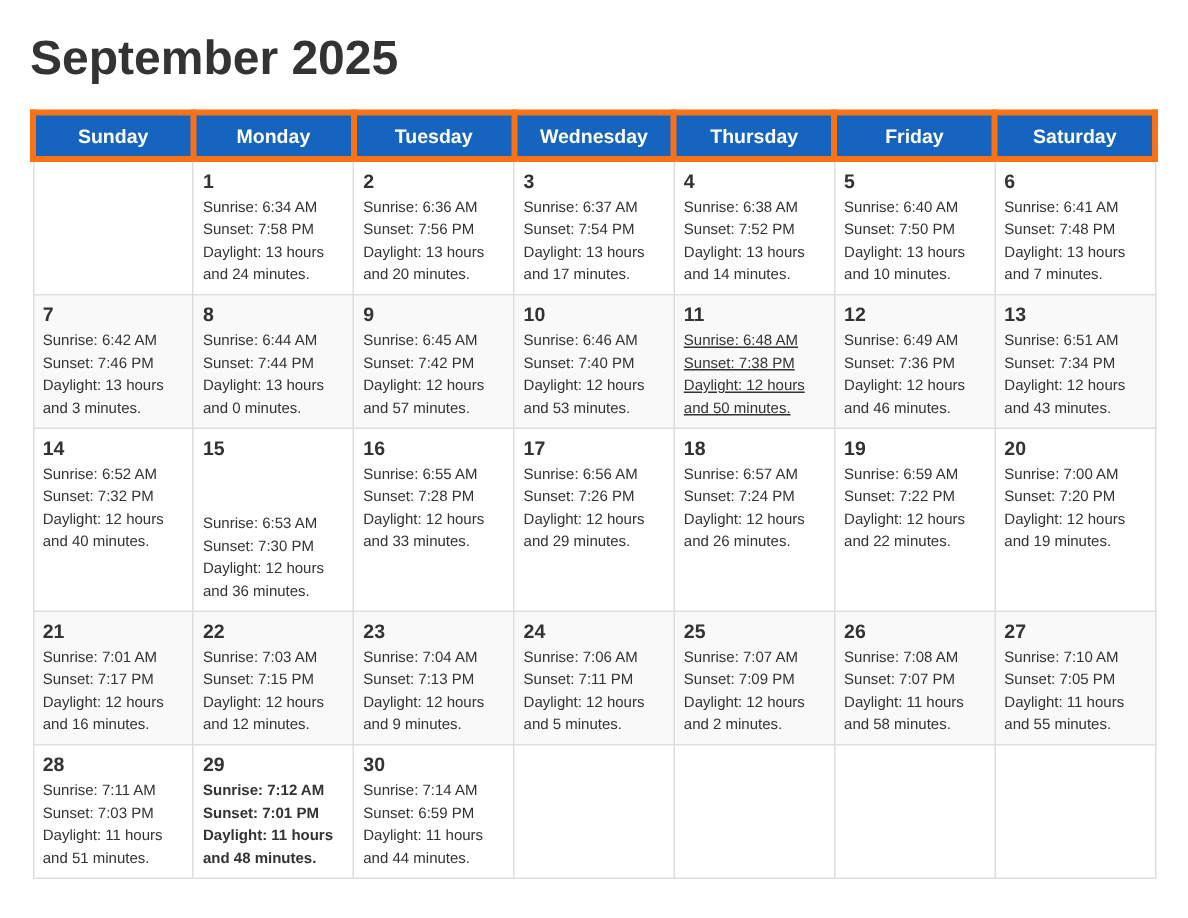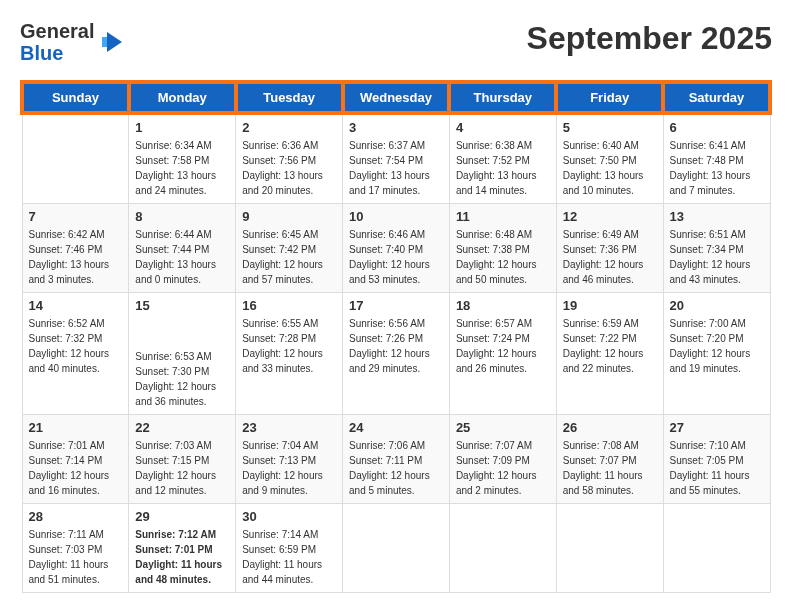--- a/index.html
+++ b/index.html
@@ -72,32 +72,20 @@
       background-color: #f9f9f9;
     }
     .empty-cell {
       background-color: #fff;
     }
   </style>
 </head>
 <body>
 
 <div class="header-area">
-  <div class="logo">
-    <div style="display:flex; align-items:center;">
-      <div style="display:flex; flex-direction:column; line-height:1.1;">
-        <span style="font-size:20px; font-weight:bold; color:#333;">General</span>
-        <span style="font-size:20px; font-weight:bold; color:#1565c0;">Blue</span>
-      </div>
-      <svg width="30" height="30" viewBox="0 0 30 30" style="margin-left:3px;">
-        <polygon points="10,5 25,15 10,25" fill="#1565c0"></polygon>
-        <rect x="5" y="10" width="5" height="10" fill="#42a5f5"></rect>
-      </svg>
-    </div>
-  </div>
   <div class="title-area">
     <div class="month-title">September 2025</div>
   </div>
 </div>
 
 <table>
   <thead>
     <tr>
     <th>Sunday</th>
         <th>Monday</th>
@@ -178,21 +166,21 @@
         </td>
         <td>
           <span class="day-number">10</span>
           <div class="day-info" style="white-space: pre-line;">Sunrise: 6:46 AM
 Sunset: 7:40 PM
 Daylight: 12 hours
 and 53 minutes.</div>
         </td>
         <td>
           <span class="day-number">11</span>
-          <div class="day-info" style="white-space: pre-line;">Sunrise: 6:48 AM
+          <div class="day-info" style="white-space: pre-line; text-decoration: underline;">Sunrise: 6:48 AM
 Sunset: 7:38 PM
 Daylight: 12 hours
 and 50 minutes.</div>
         </td>
         <td>
           <span class="day-number">12</span>
           <div class="day-info" style="white-space: pre-line;">Sunrise: 6:49 AM
 Sunset: 7:36 PM
 Daylight: 12 hours
 and 46 minutes.</div>
@@ -253,21 +241,21 @@
           <div class="day-info" style="white-space: pre-line;">Sunrise: 7:00 AM
 Sunset: 7:20 PM
 Daylight: 12 hours
 and 19 minutes.</div>
         </td>
       </tr>
       <tr>
         <td>
           <span class="day-number">21</span>
           <div class="day-info" style="white-space: pre-line;">Sunrise: 7:01 AM
-Sunset: 7:14 PM
+Sunset: 7:17 PM
 Daylight: 12 hours
 and 16 minutes.</div>
         </td>
         <td>
           <span class="day-number">22</span>
           <div class="day-info" style="white-space: pre-line;">Sunrise: 7:03 AM
 Sunset: 7:15 PM
 Daylight: 12 hours
 and 12 minutes.</div>
         </td>

